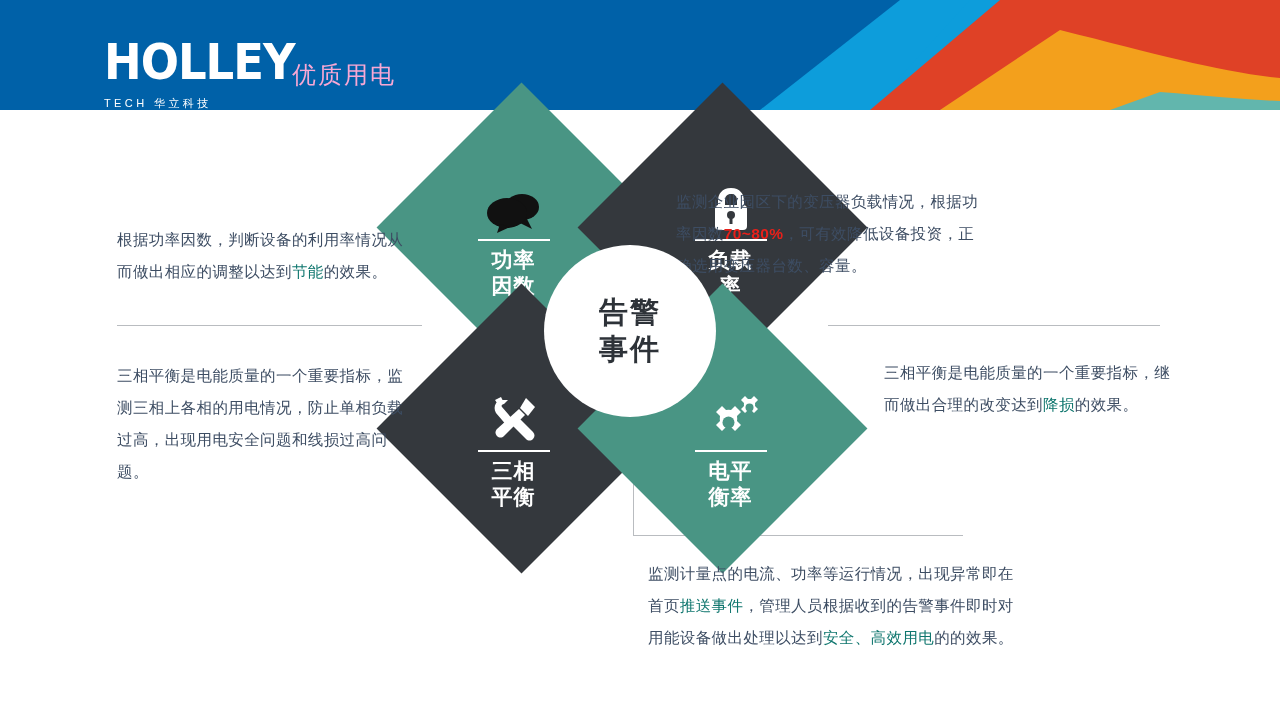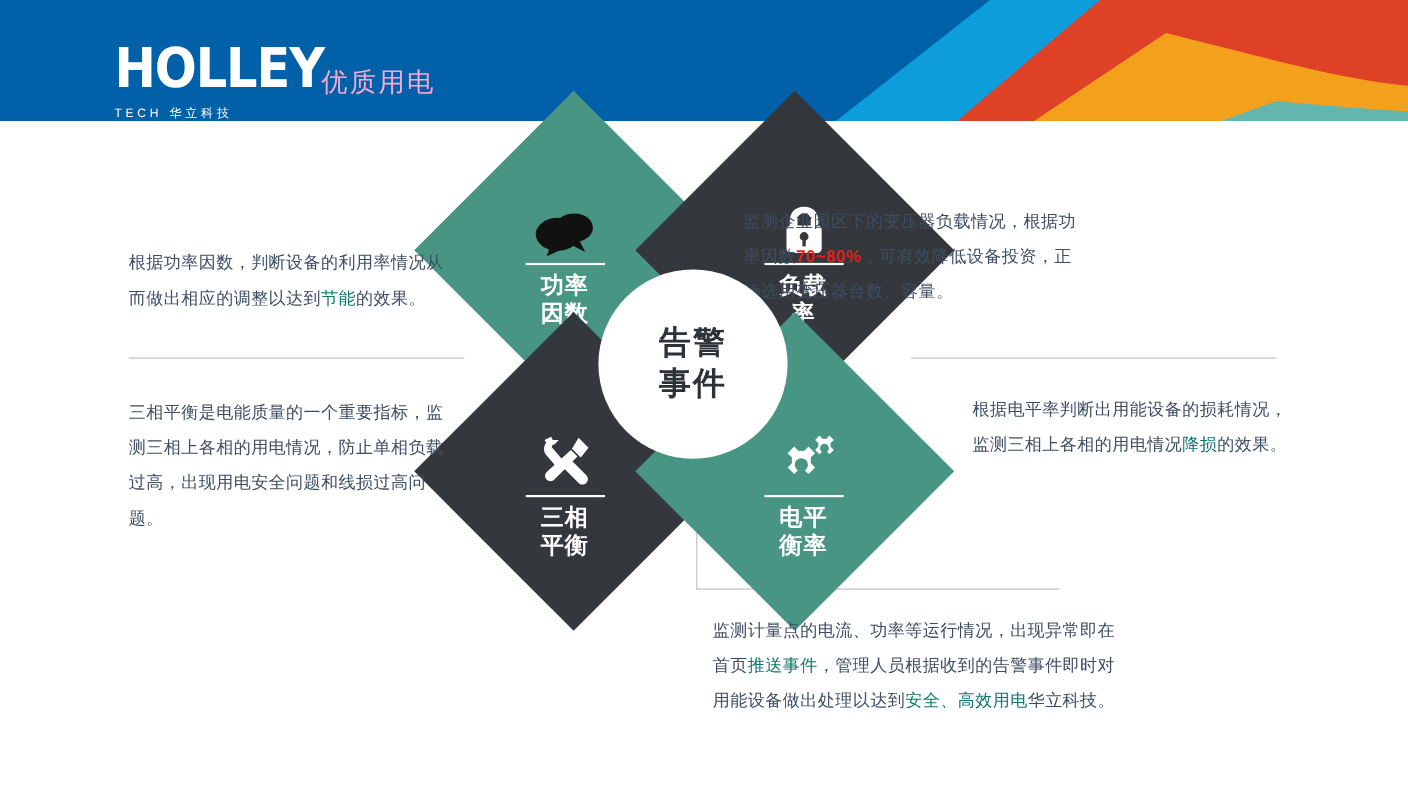--- a/index.html
+++ b/index.html
@@ -209,14 +209,14 @@
     <div class="hub-text">
       <div>告警</div>
       <div>事件</div>
     </div>
   </div>
 </div>
 
 <div class="note" id="note-pf"><span>根据功率因数，判断设备的利用率情况从而做出相应的调整以达到</span><span class="hl">节能</span><span>的效果。</span></div>
 <div class="note" id="note-bal"><span>三相平衡是电能质量的一个重要指标，监测三相上各相的用电情况，防止单相负载过高，出现用电安全问题和线损过高问题。</span></div>
 <div class="note" id="note-load"><span>监测企业园区下的变压器负载情况，根据功率因数</span><span class="hl-b">70~80%</span><span>，可有效降低设备投资，正确选用变压器台数、容量。</span></div>
-<div class="note" id="note-lvl"><span>根据电平率判断出用能设备的损耗情况，监测三相上各相的用电情况</span><span class="hl">降损</span><span>的效果。</span></div>
-<div class="note" id="note-evt"><span>监测计量点的电流、功率等运行情况，出现异常即在首页</span><span class="hl">推送事件</span><span>，管理人员根据收到的告警事件即时对用能设备做出处理以达到</span><span class="hl">安全、高效用电</span><span>华立科技。</span></div>
+<div class="note" id="note-lvl"><span>三相平衡是电能质量的一个重要指标，继而做出合理的改变达到</span><span class="hl">降损</span><span>的效果。</span></div>
+<div class="note" id="note-evt"><span>监测计量点的电流、功率等运行情况，出现异常即在首页</span><span class="hl">推送事件</span><span>，管理人员根据收到的告警事件即时对用能设备做出处理以达到</span><span class="hl">安全、高效用电</span><span>的的效果。</span></div>
 
 </body></html>

